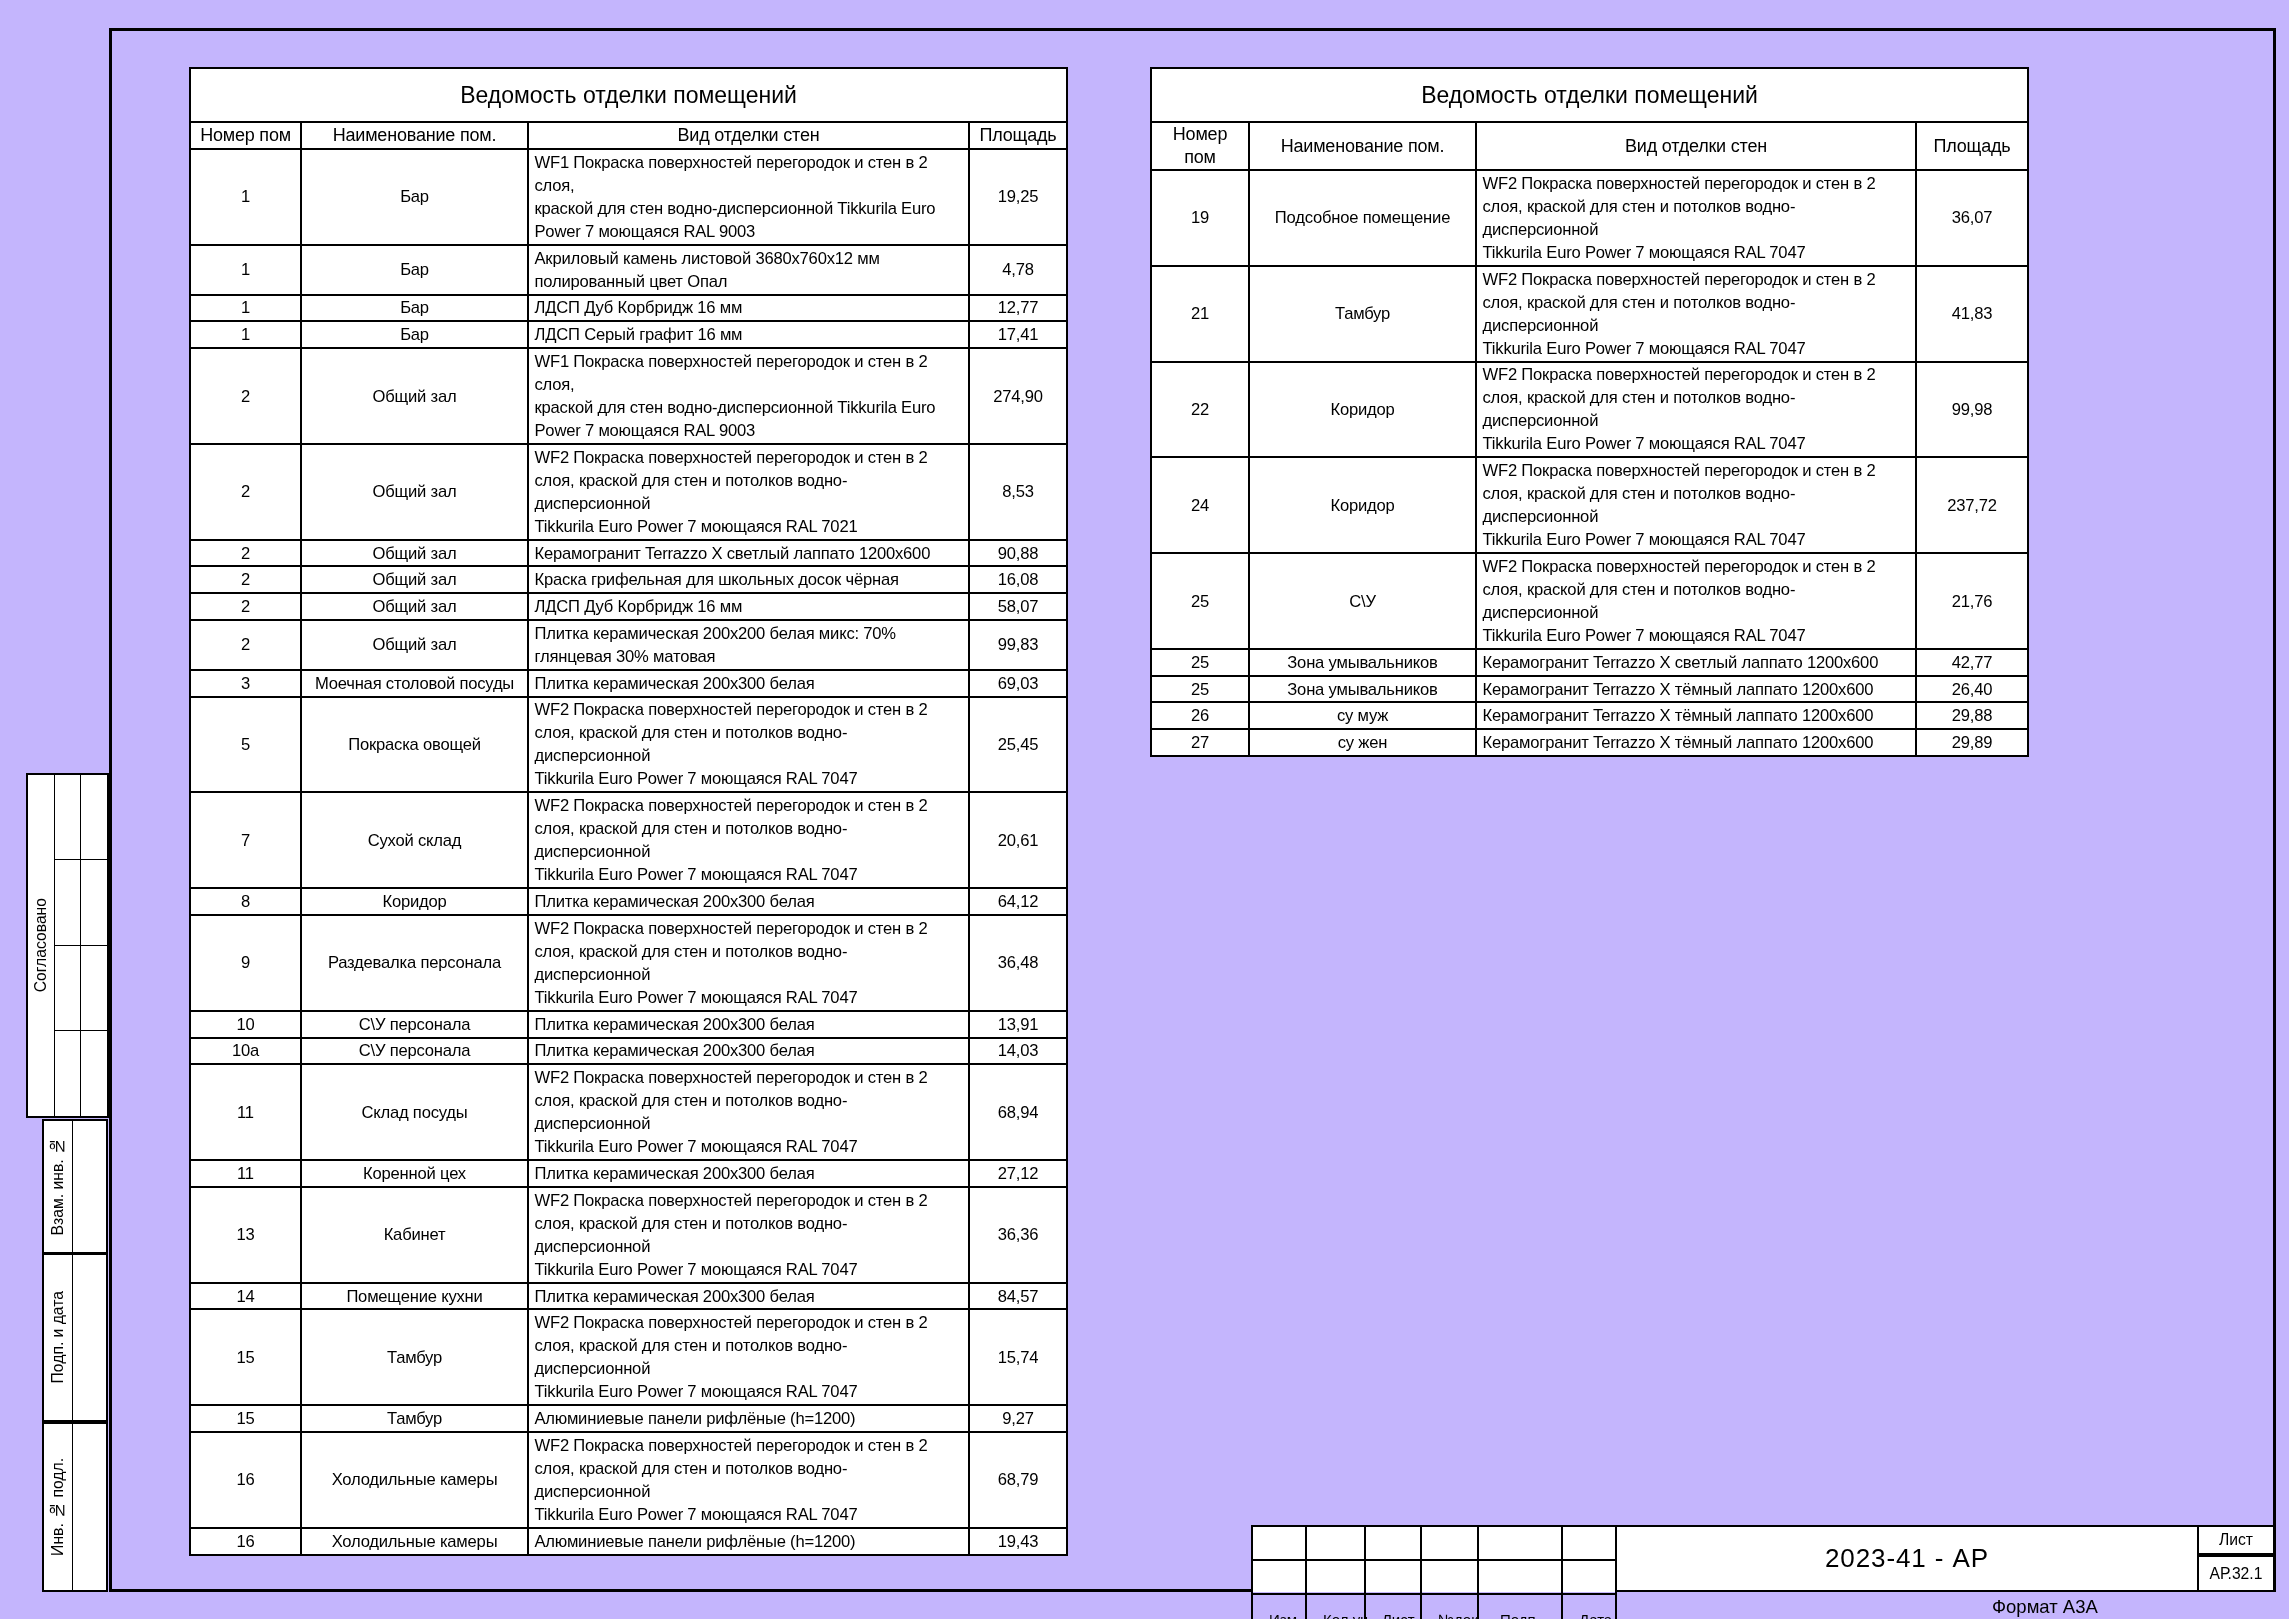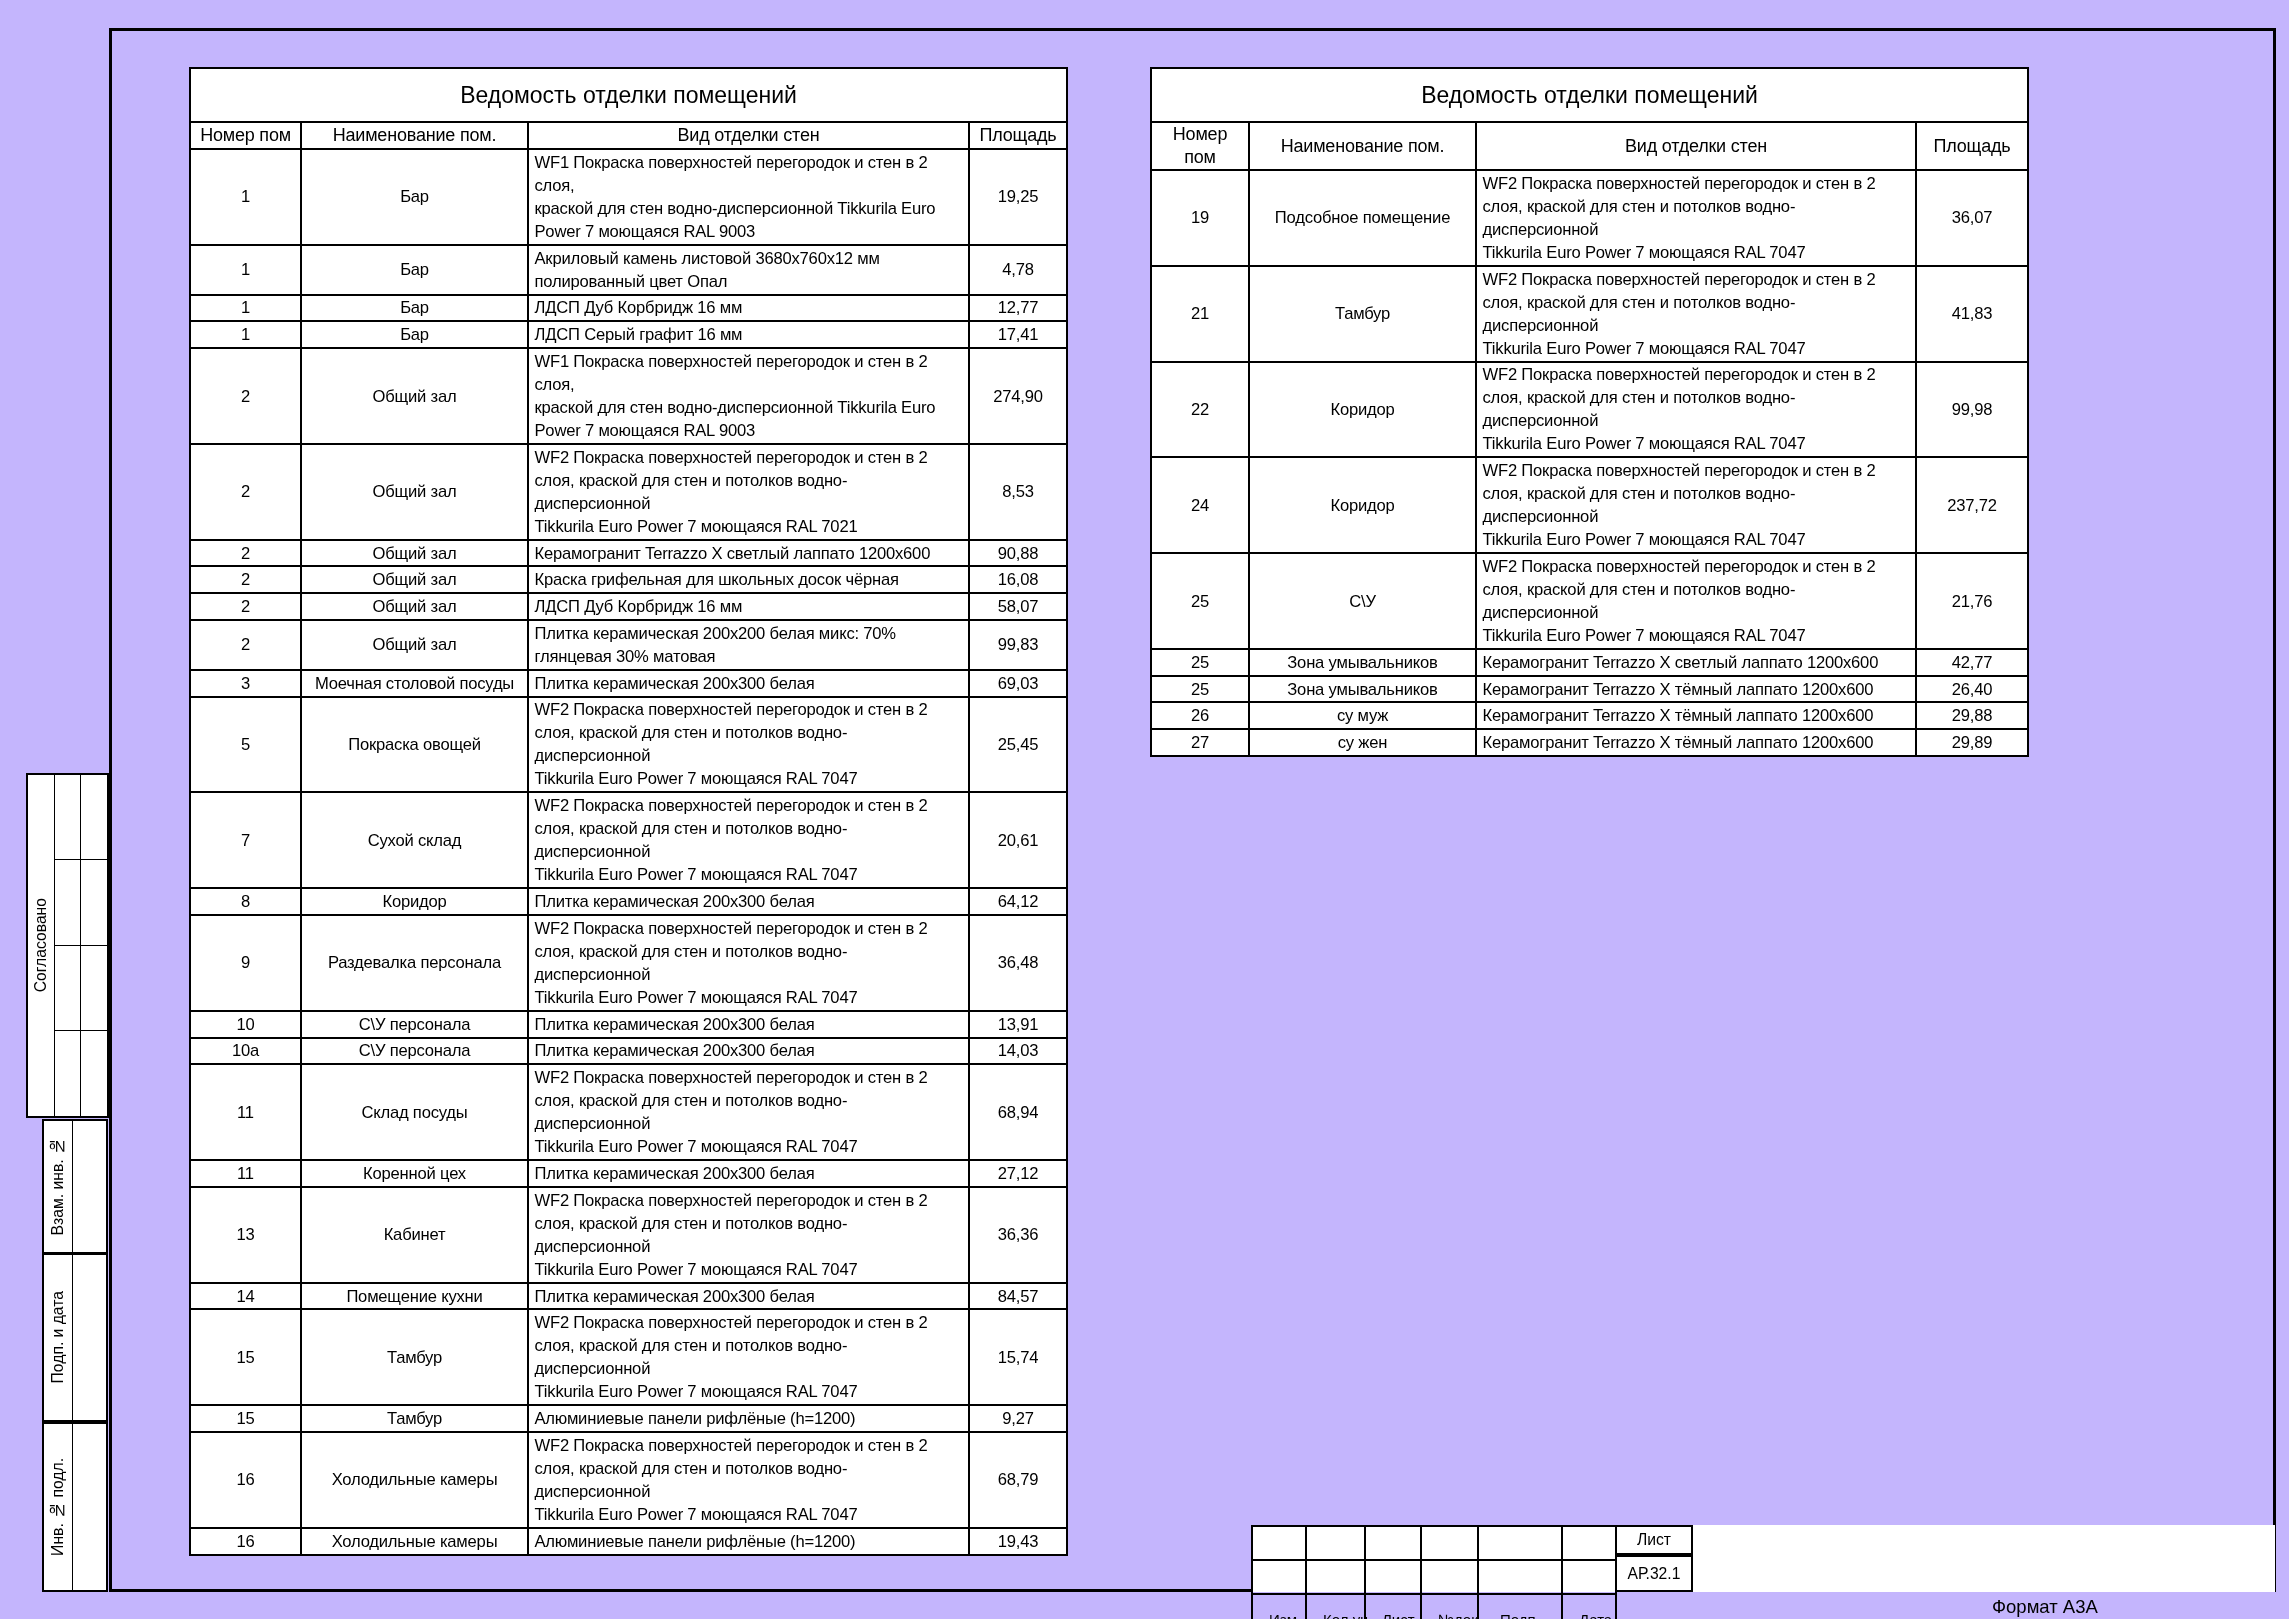--- a/index.html
+++ b/index.html
@@ -490,20 +490,21 @@
         <tr>
           <td>Изм.</td>
           <td>Кол.уч.</td>
           <td>Лист</td>
           <td>№док.</td>
           <td>Подп.</td>
           <td>Дата</td>
         </tr>
       </tbody>
     </table>
+    <div class="tb-doc">2023-41 - АР</div>
     <div class="tb-right">
       <div class="tb-sheet-label">Лист</div>
       <div class="tb-sheet-value">АР.32.1</div>
     </div>
   </div>
 
   <div class="format-note">Формат А3А</div>
 
 </div>
 

